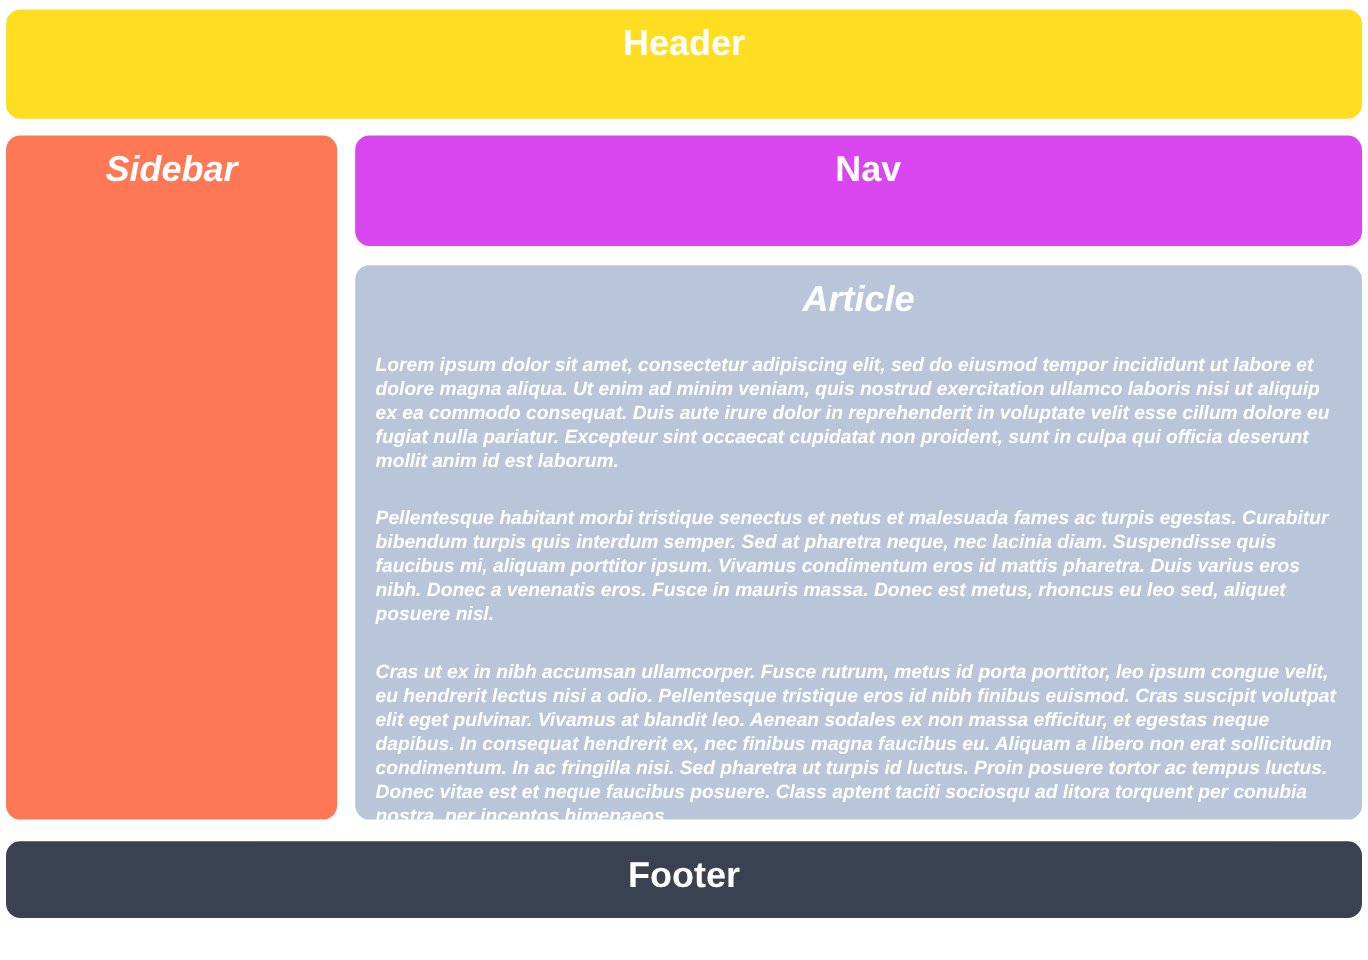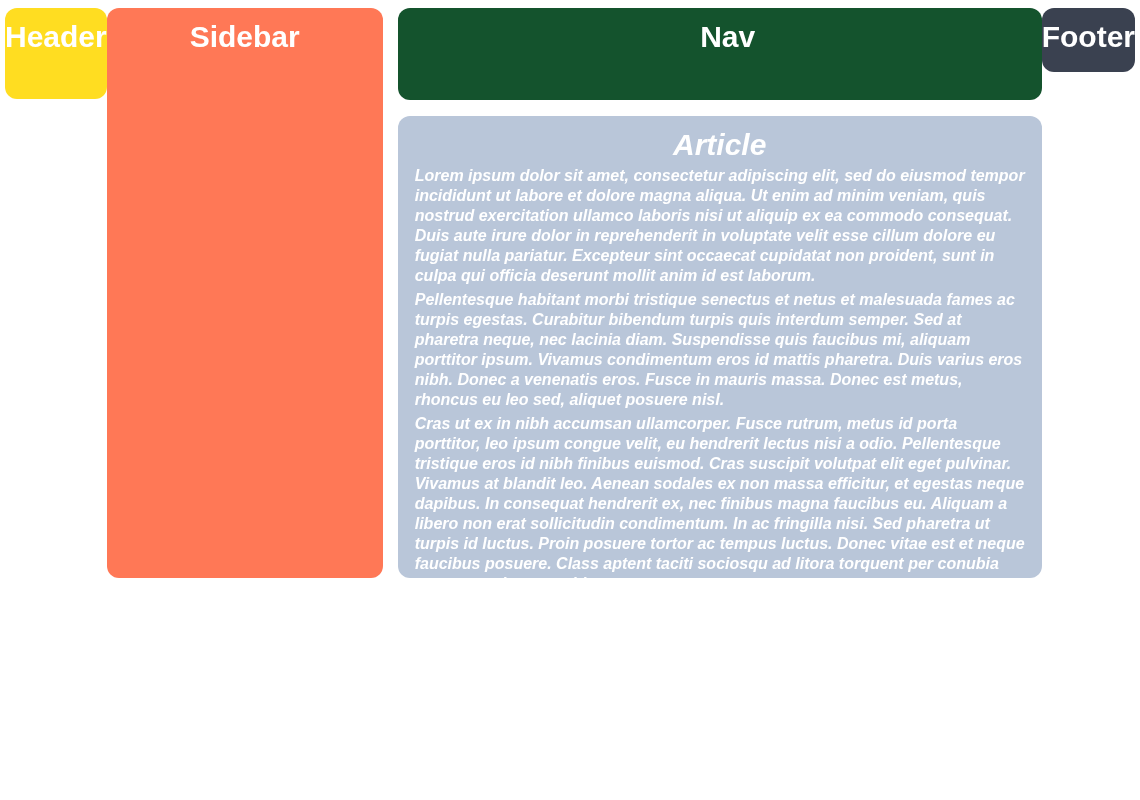--- a/index.html
+++ b/index.html
@@ -5,21 +5,21 @@
   html, body {
     margin: 0;
     padding: 0;
     background: #ffffff;
     font-family: "Liberation Sans", sans-serif;
   }
   .page {
     width: 1130px;
     margin: 8px 5px 0 5px;
     display: flex;
-    flex-direction: row;
+    flex-direction: column;
   }
   .box {
     border-radius: 12px;
     color: #ffffff;
     box-sizing: border-box;
   }
   .box h2 {
     margin: 0;
     padding-top: 12px;
     font-size: 30px;
@@ -56,44 +56,44 @@
   .article {
     flex: 1;
     padding: 0 17px;
     overflow: hidden;
   }
   .article p {
     color: #ffffff;
     font-weight: bold;
     font-size: 16px;
     line-height: 20px;
-    margin: 4px 0;
+    margin: 28px 0;
   }
   .footer {
     height: 64px;
   }
 </style>
 </head>
 <body>
 
 <div class="page">
 
   <header class="box header" style="background: rgb(255, 221, 33);">
     <h2>Header</h2>
   </header>
 
   <div class="content-row">
 
-    <aside class="box sidebar" style="background: rgb(255, 120, 86);">
+    <aside class="box sidebar" style="background: rgb(255, 120, 86); font-style: italic;">
       <h2>Sidebar</h2>
     </aside>
 
     <div class="main-col">
 
-      <nav class="box nav" style="background: #14532d; padding-left: 16px;">
+      <nav class="box nav" style="background: #d946ef; padding-left: 16px;">
         <h2>Nav</h2>
       </nav>
 
       <article class="box article" style="background: rgb(185, 198, 217); font-style: italic;">
         <h2>Article</h2>
         <p>Lorem ipsum dolor sit amet, consectetur adipiscing elit, sed do eiusmod tempor incididunt ut labore et dolore magna aliqua. Ut enim ad minim veniam, quis nostrud exercitation ullamco laboris nisi ut aliquip ex ea commodo consequat. Duis aute irure dolor in reprehenderit in voluptate velit esse cillum dolore eu fugiat nulla pariatur. Excepteur sint occaecat cupidatat non proident, sunt in culpa qui officia deserunt mollit anim id est laborum.</p>
         <p>Pellentesque habitant morbi tristique senectus et netus et malesuada fames ac turpis egestas. Curabitur bibendum turpis quis interdum semper. Sed at pharetra neque, nec lacinia diam. Suspendisse quis faucibus mi, aliquam porttitor ipsum. Vivamus condimentum eros id mattis pharetra. Duis varius eros nibh. Donec a venenatis eros. Fusce in mauris massa. Donec est metus, rhoncus eu leo sed, aliquet posuere nisl.</p>
         <p>Cras ut ex in nibh accumsan ullamcorper. Fusce rutrum, metus id porta porttitor, leo ipsum congue velit, eu hendrerit lectus nisi a odio. Pellentesque tristique eros id nibh finibus euismod. Cras suscipit volutpat elit eget pulvinar. Vivamus at blandit leo. Aenean sodales ex non massa efficitur, et egestas neque dapibus. In consequat hendrerit ex, nec finibus magna faucibus eu. Aliquam a libero non erat sollicitudin condimentum. In ac fringilla nisi. Sed pharetra ut turpis id luctus. Proin posuere tortor ac tempus luctus. Donec vitae est et neque faucibus posuere. Class aptent taciti sociosqu ad litora torquent per conubia nostra, per inceptos himenaeos.</p>
       </article>
 

